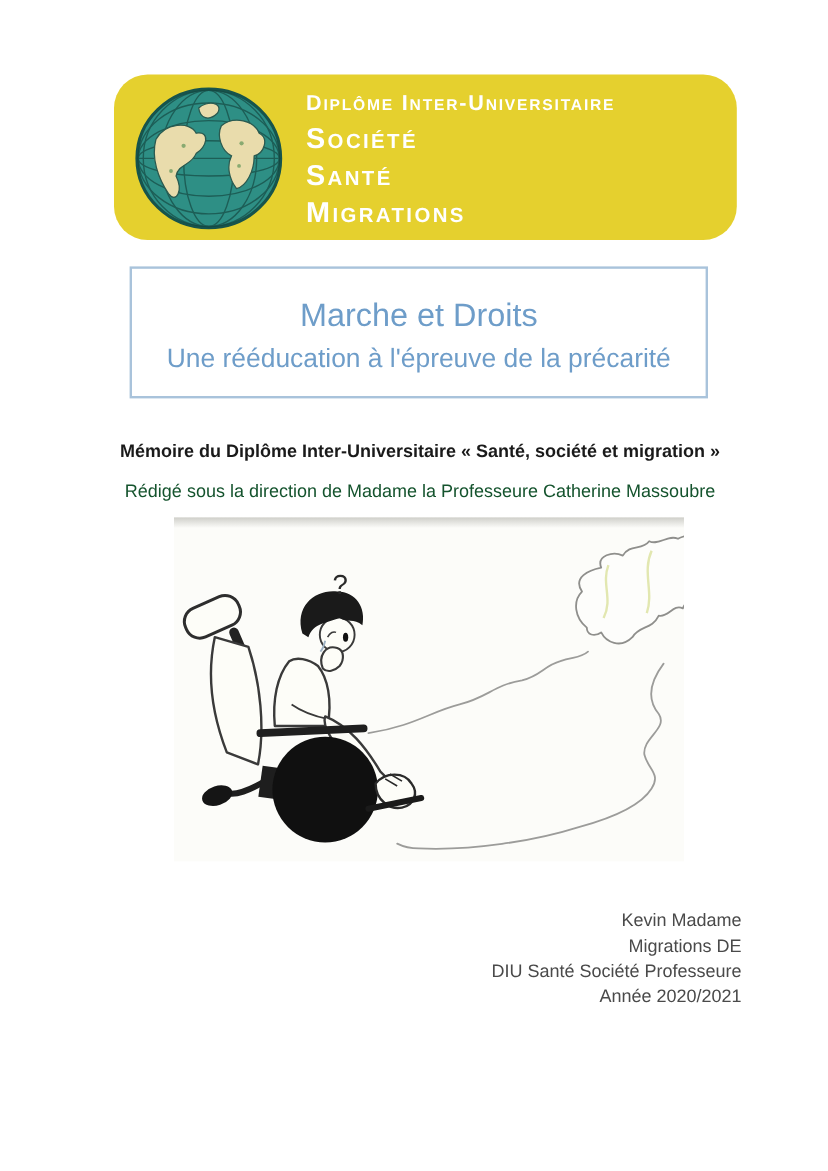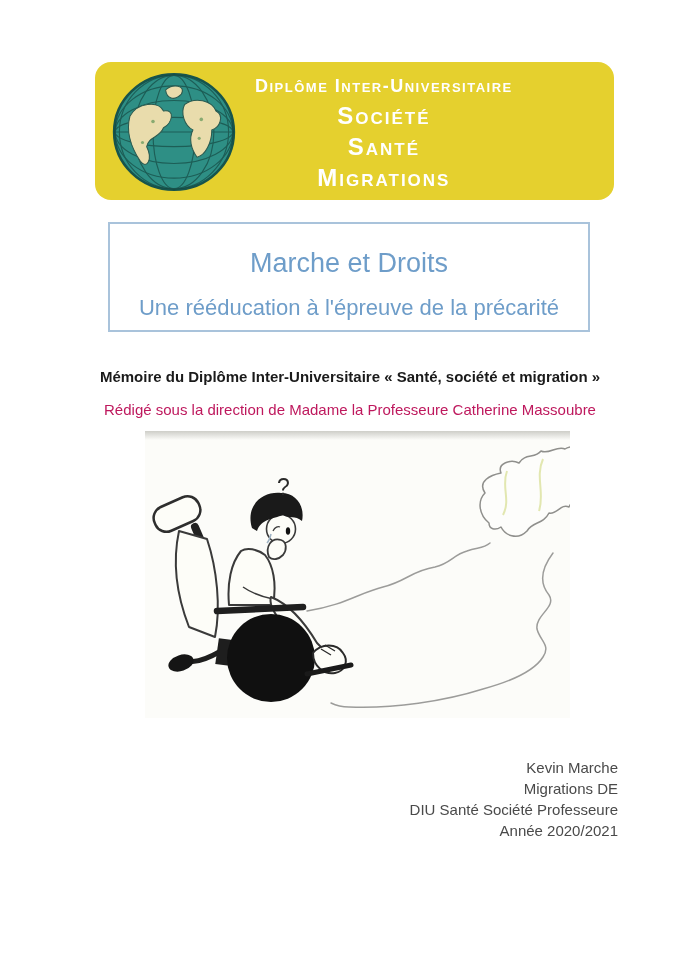--- a/index.html
+++ b/index.html
@@ -4,46 +4,46 @@
 <style>
   * { box-sizing: border-box; margin: 0; padding: 0; }
   body { margin: 0; background: #ffffff; font-family: "Liberation Sans", sans-serif; }
   .page {
     position: relative; width: 690px; height: 976px; background: #ffffff; overflow: hidden;
   }
 
   
   .banner {
     position: absolute; left: 95px; top: 62px; width: 519px; height: 138px;
-    background: #E5D02E; border-radius: 16px; text-align: center;
+    background: #E5D02E; border-radius: 28px;
   }
   .globe { position: absolute; left: 16px; top: 7px; width: 126px; height: 126px; }
   .banner-text {
     position: absolute; left: 160px; top: 14px; color: #ffffff;
     font-weight: bold; font-variant: small-caps;
   }
   .banner-line1 { font-size: 18px; letter-spacing: 1.5px; margin-bottom: 3px; }
   .banner-word  { font-size: 24px; letter-spacing: 2px; line-height: 31px; }
 
   
   .title-box {
     position: absolute; left: 108px; top: 222px; width: 482px; height: 110px;
     border: 2px solid #A9C3DB; background: #ffffff; text-align: center; color: #6E9DC9;
   }
   .doc-title    { margin-top: 24px; font-size: 27px; }
-  .doc-subtitle { margin-top: 16px; font-size: 22px; }
+  .doc-subtitle { margin-top: 7px; font-size: 22px; }
 
   
   .memoire-line {
     position: absolute; left: 40px; top: 368px; width: 620px; text-align: center;
     font-size: 15px; font-weight: bold; color: #1a1a1a;
   }
   .direction-line {
     position: absolute; left: 40px; top: 401px; width: 620px; text-align: center;
-    font-size: 15px; color: #be185d;
+    font-size: 15px; color: #14532d;
   }
 
   
   .illustration { position: absolute; left: 145px; top: 431px; width: 425px; height: 287px; }
   .illustration svg { display: block; width: 100%; height: 100%; }
 
   
   .author-block {
     position: absolute; right: 72px; top: 757px; text-align: right;
     font-size: 15px; color: #4a4a4a; line-height: 21px;
@@ -148,19 +148,19 @@
         <path d="M168 222 C 176 212, 192 212, 198 222 C 204 230, 200 240, 190 242 C 180 244, 168 236, 168 222 Z" fill="#FDFDF8" stroke="#2A2A2A" stroke-width="2"></path>
         <path d="M176 218 L 186 224 M 180 214 L 190 220" stroke="#2A2A2A" stroke-width="1.3"></path>
         <path d="M162 243 L 206 234" stroke="#1A1A1A" stroke-width="5" stroke-linecap="round"></path>
       </g>
 
       <text x="132" y="64" font-size="23" fill="#2A2A2A" font-family="Liberation Sans, sans-serif">?</text>
     </svg>
   </div>
 
   <div class="author-block">
-    <div>Kevin Marche</div>
+    <div>Kevin Madame</div>
     <div>Migrations DE</div>
     <div>DIU Santé Société Professeure</div>
     <div class="author-year">Année 2020/2021</div>
   </div>
 
 </div>
 
 </body></html>

